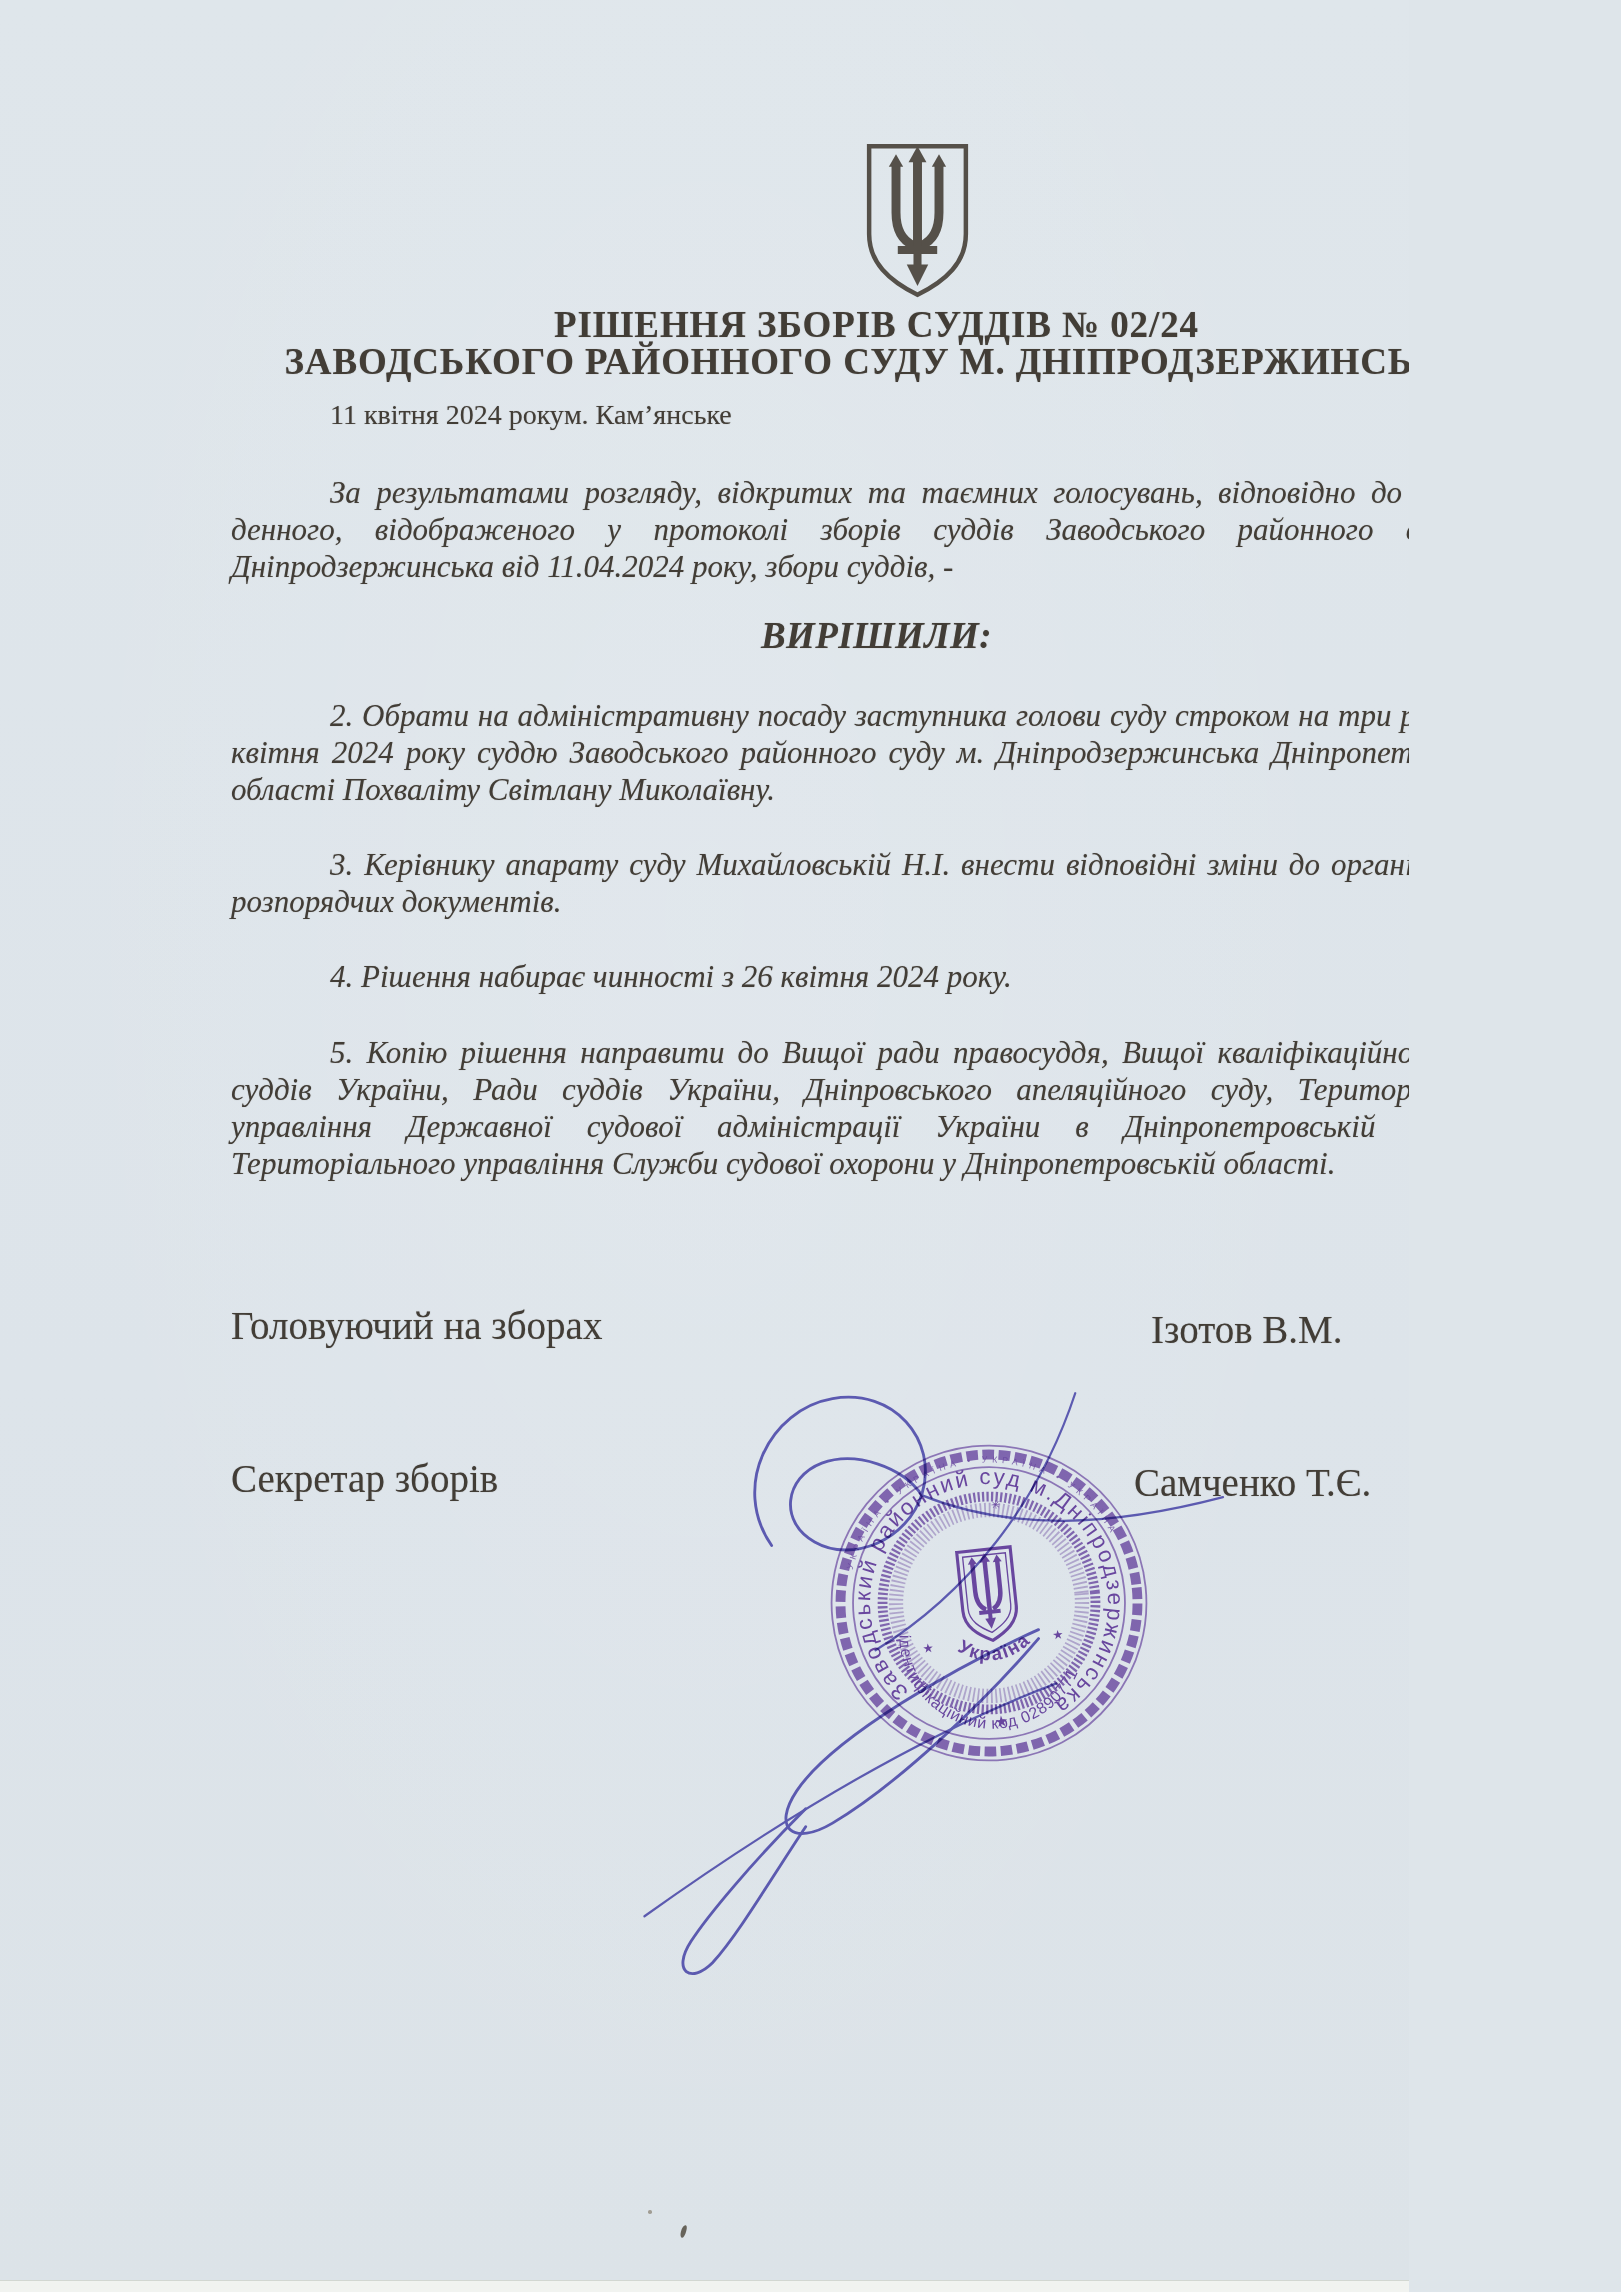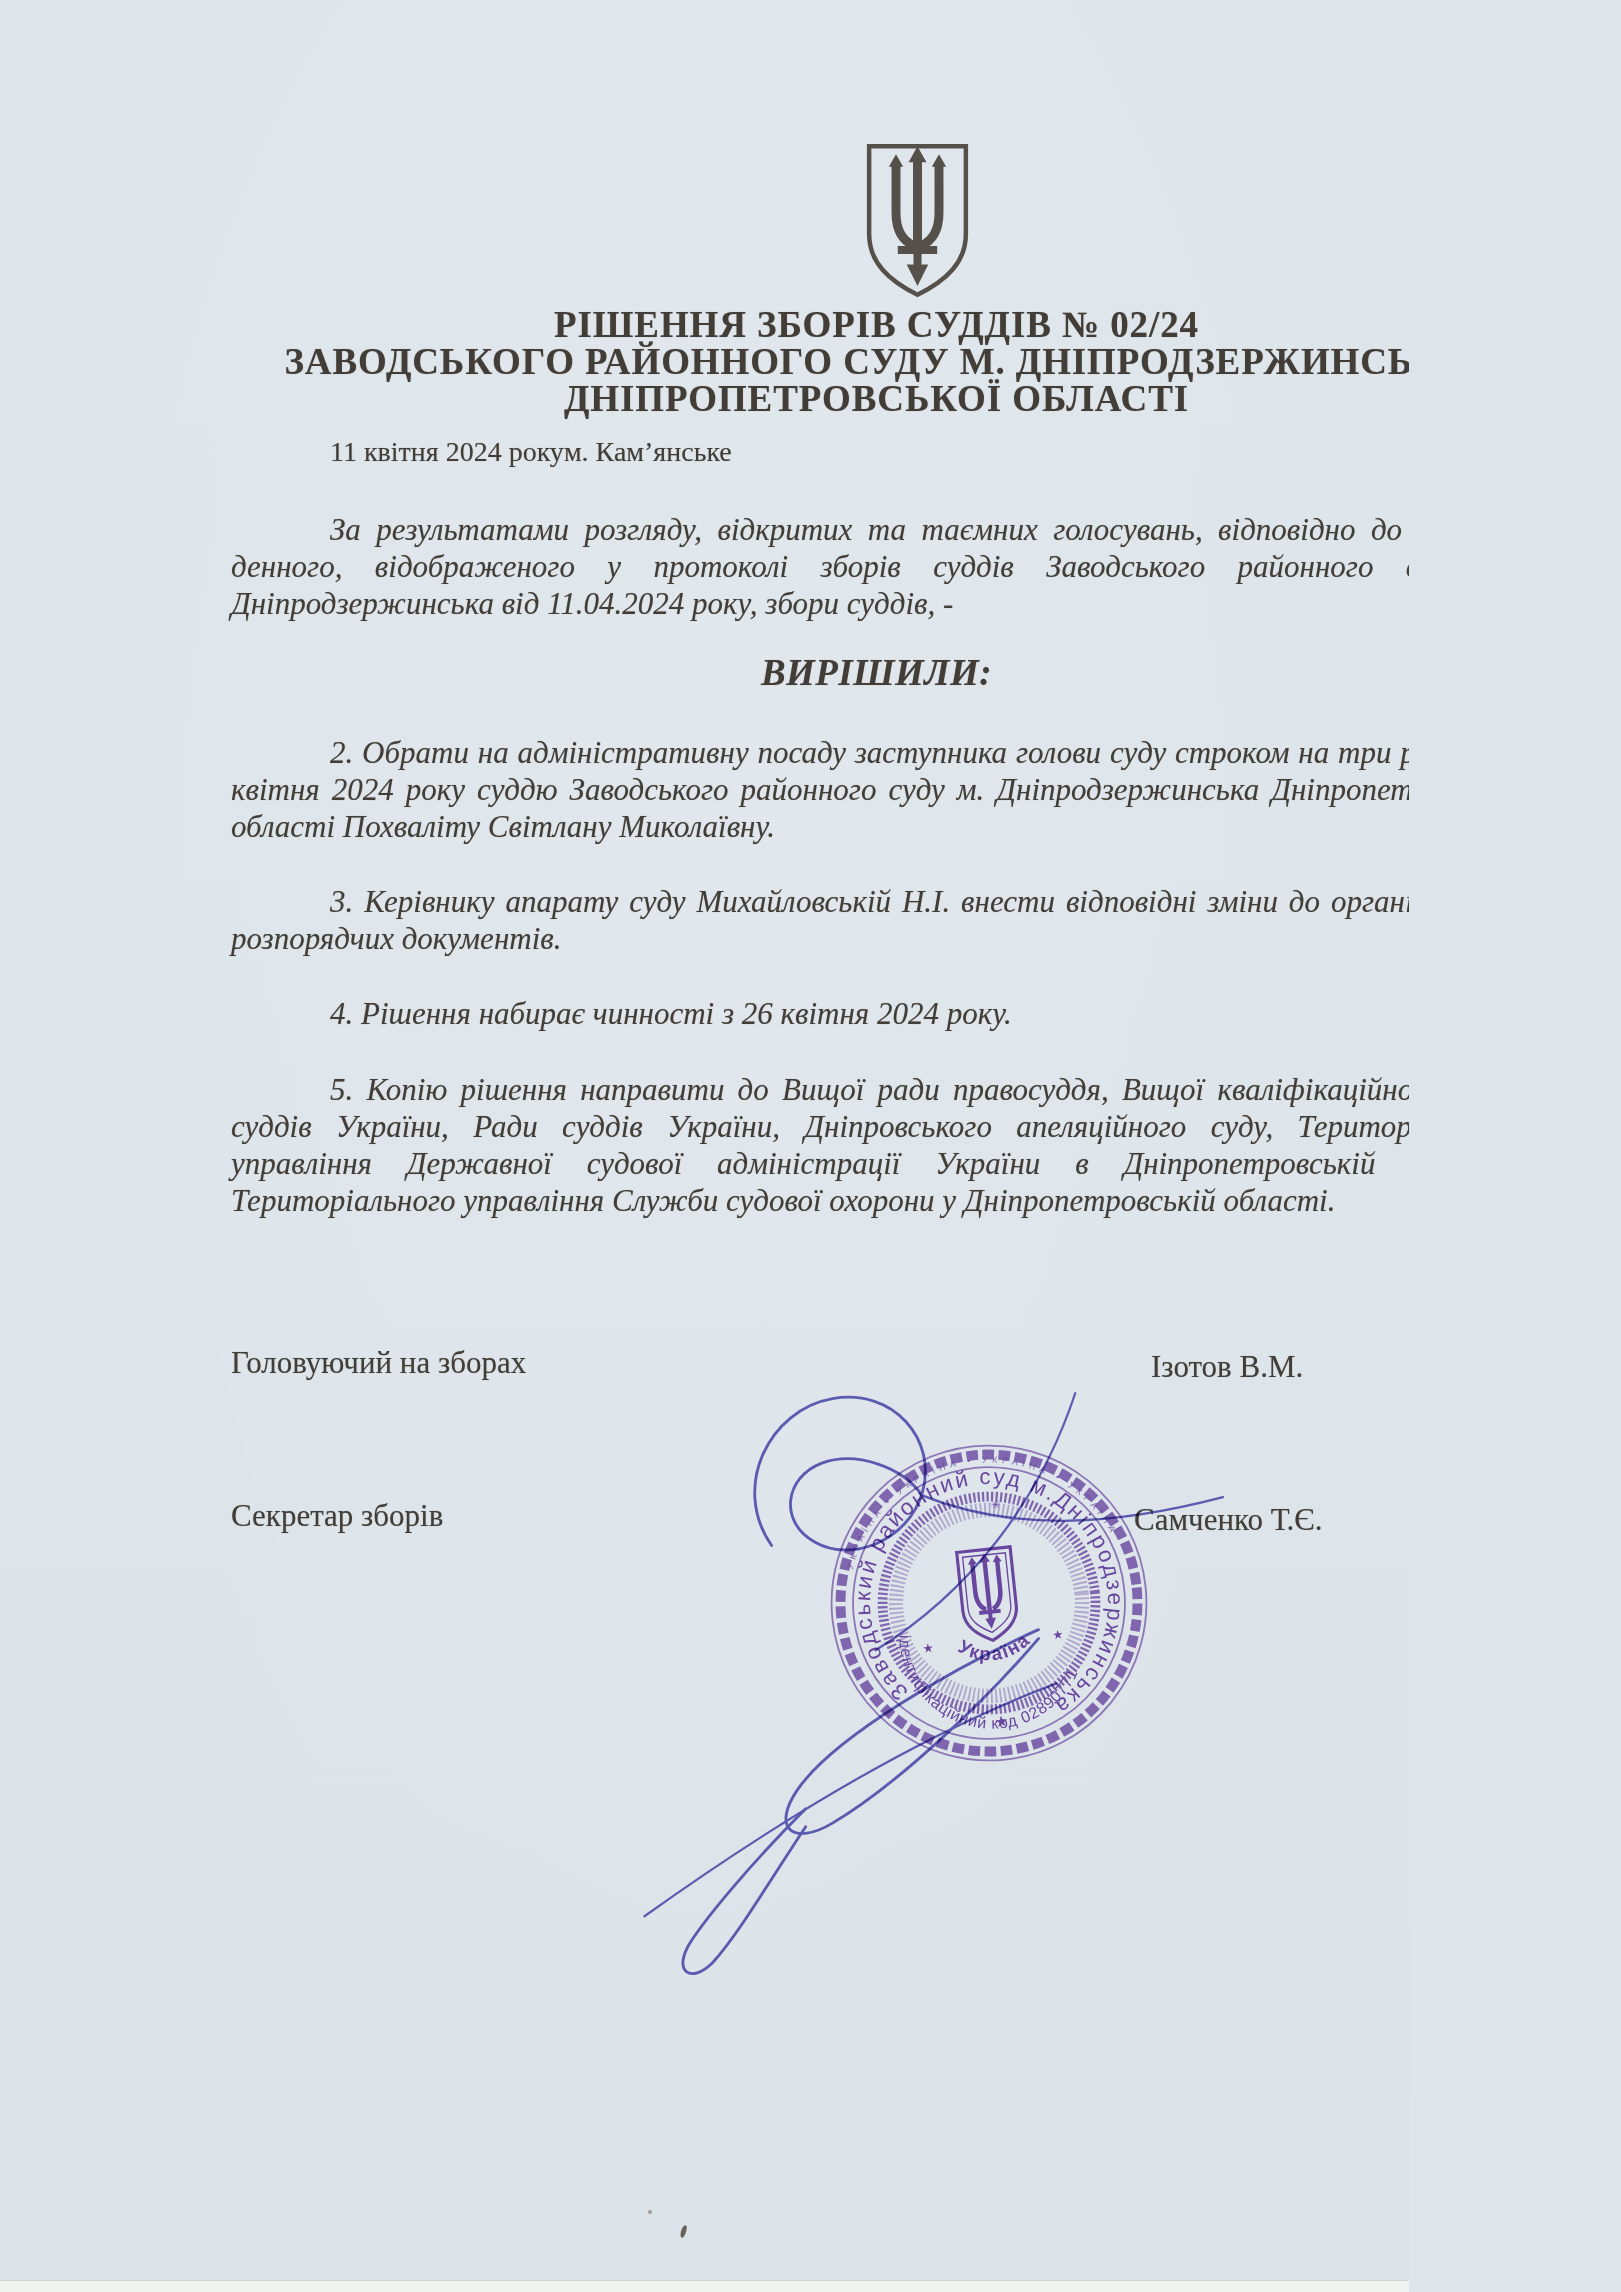--- a/index.html
+++ b/index.html
@@ -15,21 +15,21 @@
     position:absolute;left:231px;top:306px;width:1291px;
     text-shadow:0 0 1.1px rgba(66,61,54,.35);
   }
   .title{font-weight:bold;font-size:37px;line-height:37px;text-align:center;letter-spacing:0.9px;}
   .date-row{display:flex;margin-top:16px;
     padding-left:99px;padding-right:95px;font-size:28px;line-height:37px;}
   .para{font-size:31px;line-height:37px;text-align:justify;text-indent:99px;margin:0;font-style:italic;}
   .intro{margin-top:41px;}
   .resolved{margin-top:32px;text-align:center;font-weight:bold;font-size:37px;line-height:37px;letter-spacing:0.4px;font-style:italic;}
   .mt48{margin-top:43px;} .mt42{margin-top:38px;} .mt43{margin-top:39px;}
-  .sig-row{position:relative;font-size:31px;line-height:37px;}
+  .sig-row{position:relative;font-size:39px;line-height:37px;}
   .sig-row.first{margin-top:125px;}
   .sig-row.second{margin-top:116px;}
   .sig-name{position:absolute;top:4px;}
   .sig-row.first .sig-name{left:920px;}
   .sig-row.second .sig-name{left:903px;}
   .emblem{position:absolute;left:860px;top:139px;opacity:.92;filter:blur(0.3px);}
   .stamp{position:absolute;left:828px;top:1442px;mix-blend-mode:multiply;opacity:.92;filter:blur(0.4px);}
   .ink{position:absolute;left:537px;top:1343px;mix-blend-mode:multiply;opacity:.85;}
   .bottom-edge{position:absolute;left:0;right:0;bottom:0;height:12.5px;background:#f1f3f0;border-top:1.8px solid #d2d7d1;}
   .speck{position:absolute;left:681px;top:2225px;width:5.4px;height:13.4px;background:#67635a;border-radius:60% 40% 55% 45%;transform:rotate(14deg);}
@@ -55,21 +55,20 @@
       <path d="M40 17 L48 31 H32 Z"></path>
       <path d="M88 17 L96 31 H80 Z"></path>
       <path d="M64 164 L52 140 H76 Z"></path>
     </g>
   </svg>
 
   <div class="text-layer">
     <div class="title">
       <div>РІШЕННЯ ЗБОРІВ СУДДІВ № 02/24</div>
       <div>ЗАВОДСЬКОГО РАЙОННОГО СУДУ М. ДНІПРОДЗЕРЖИНСЬКА</div>
-      <div>ДНІПРОПЕТРОВСЬКОЇ ОБЛАСТІ</div>
     </div>
 
     <div class="date-row">
       <span>11 квітня 2024 року</span>
       <span>м. Кам’янське</span>
     </div>
 
     <p class="para intro">За результатами розгляду, відкритих та таємних голосувань, відповідно до порядку денного, відображеного у протоколі зборів суддів Заводського районного суду м. Дніпродзержинська від 11.04.2024 року, збори суддів, -</p>
 
     <div class="resolved">ВИРІШИЛИ:</div>

